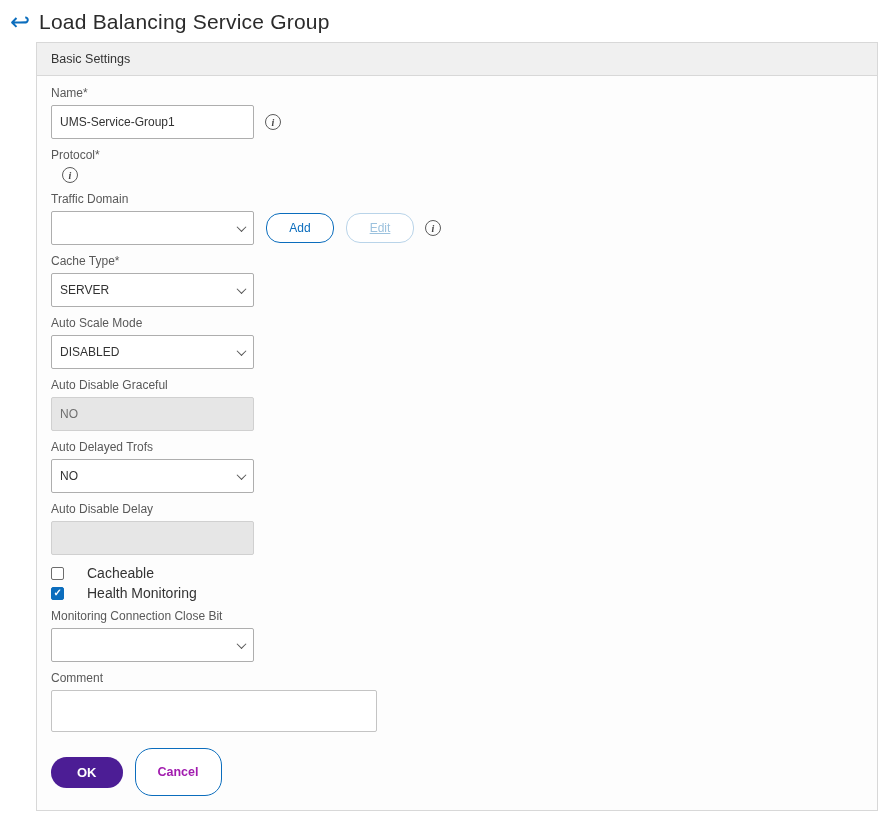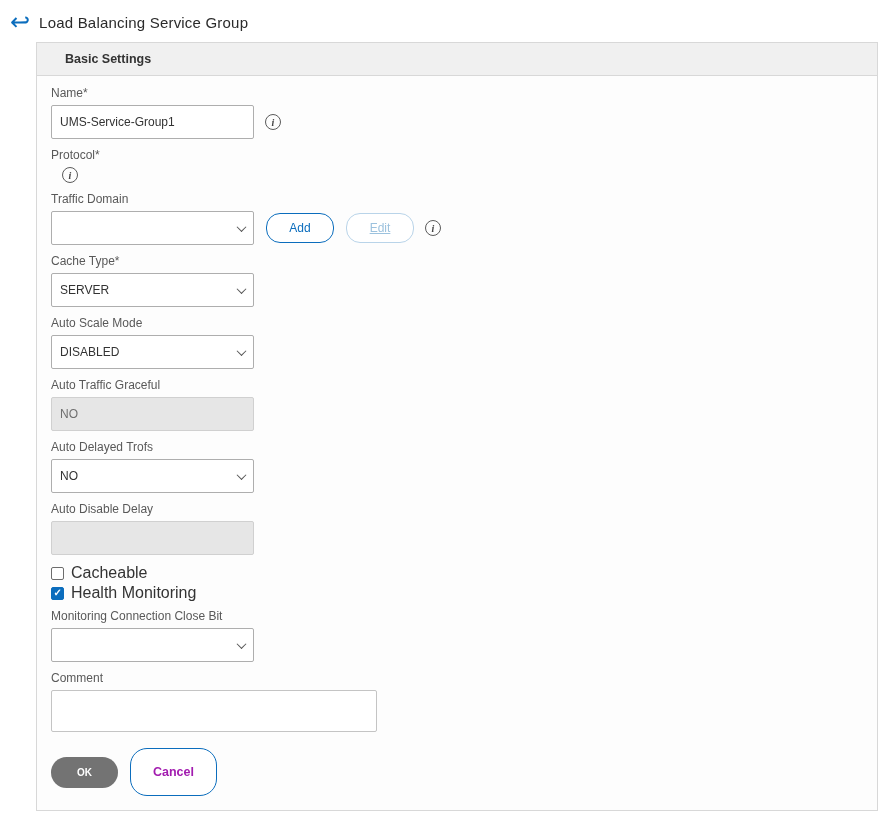--- a/index.html
+++ b/index.html
@@ -17,43 +17,42 @@
     gap: 9px;
   }
   .back-arrow {
     color: #0b6dbd;
     font-size: 24px;
     line-height: 1;
     cursor: pointer;
     user-select: none;
   }
   .page-title {
-    font-size: 15px;
+    font-size: 21px;
     color: #2b2b2b;
     letter-spacing: 0.2px;
   }
   .panel {
     margin-left: 36px;
     width: 842px;
     border: 1px solid #d8d8d8;
     background: #fdfdfd;
   }
   .panel-header {
     height: 33px;
     background: #f0f0f0;
     border-bottom: 1px solid #d8d8d8;
     display: flex;
     align-items: center;
     padding-left: 14px;
   }
   .panel-title {
     font-size: 12.5px;
-    font-weight: bold;
+    font-weight: normal;
     color: #333333;
-    margin-left: 14px;
   }
   .panel-body { padding: 10px 14px 6px 14px; }
   .group { margin-bottom: 9px; }
   .field-label {
     font-size: 12px;
     color: #595959;
     line-height: 14px;
     margin-bottom: 5px;
   }
   .row { display: flex; align-items: center; }
@@ -144,45 +143,45 @@
   .checkbox.checked { background: #0b6dbd; border-color: #0b6dbd; }
   .checkbox.checked::after {
     content: "✓";
     color: #ffffff;
     font-size: 10px;
     font-weight: bold;
     position: absolute;
     left: 1.5px;
     top: -1px;
   }
-  .check-label { font-size: 16px; color: #333333; margin-left: 7px; }
+  .check-label { font-size: 14px; color: #333333; margin-left: 23px; }
   .comment-area {
     width: 326px;
     height: 42px;
     border: 1px solid #c4c4c4;
     resize: none;
     font-family: inherit;
     font-size: 12px;
     padding: 4px 8px;
     border-radius: 2px;
     background: #ffffff;
   }
   .footer {
     display: flex;
     align-items: center;
     margin-top: 16px;
     padding-bottom: 8px;
   }
   .btn-primary {
     height: 31px;
     padding: 0 26px;
-    background: #737373;
+    background: #4c1d95;
     color: #ffffff;
     font-weight: bold;
-    font-size: 10px;
+    font-size: 13px;
     border: none;
     border-radius: 17px;
     cursor: pointer;
     font-family: inherit;
   }
   .btn-secondary {
     height: 48px;
     padding: 0 22px;
     background: #ffffff;
     color: #a21caf;
@@ -251,21 +250,21 @@
       <div class="field-label">Auto Scale Mode</div>
       <div class="row">
         <div class="select">
           <span class="value">DISABLED</span>
           <span class="chevron"></span>
         </div>
       </div>
     </div>
 
     <div class="group">
-      <div class="field-label">Auto Traffic Graceful</div>
+      <div class="field-label">Auto Disable Graceful</div>
       <div class="row">
         <input class="text-input" type="text" disabled="" value="NO" style="">
       </div>
     </div>
 
     <div class="group">
       <div class="field-label">Auto Delayed Trofs</div>
       <div class="row">
         <div class="select">
           <span class="value">NO</span>

